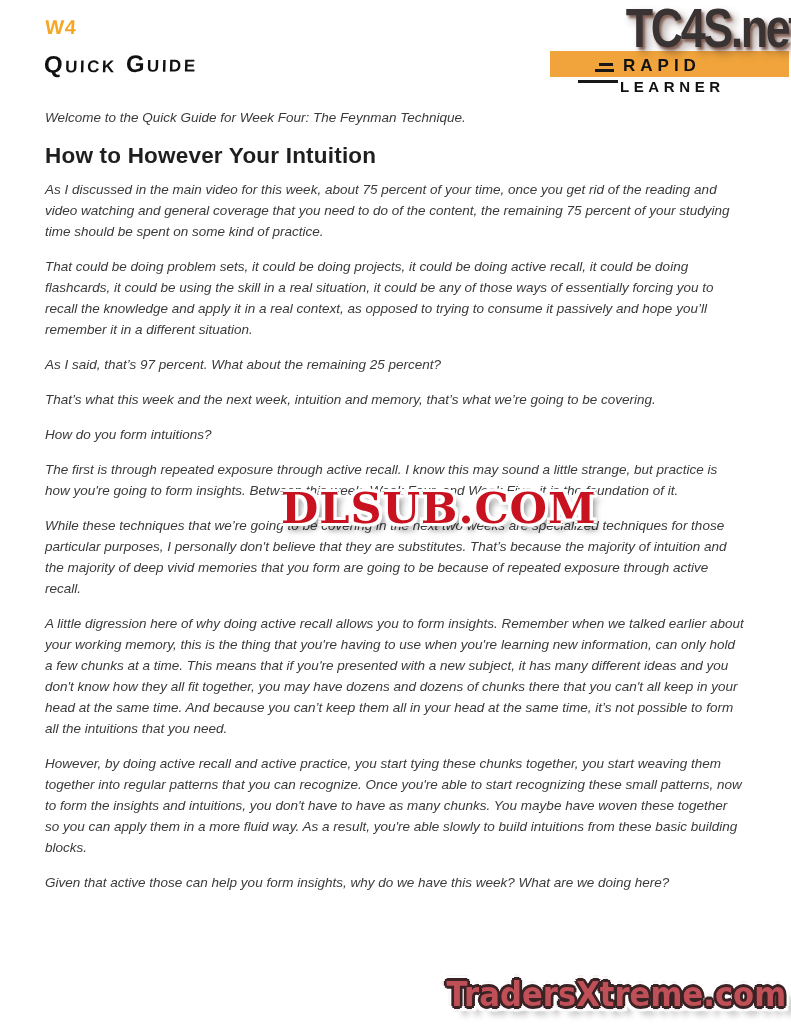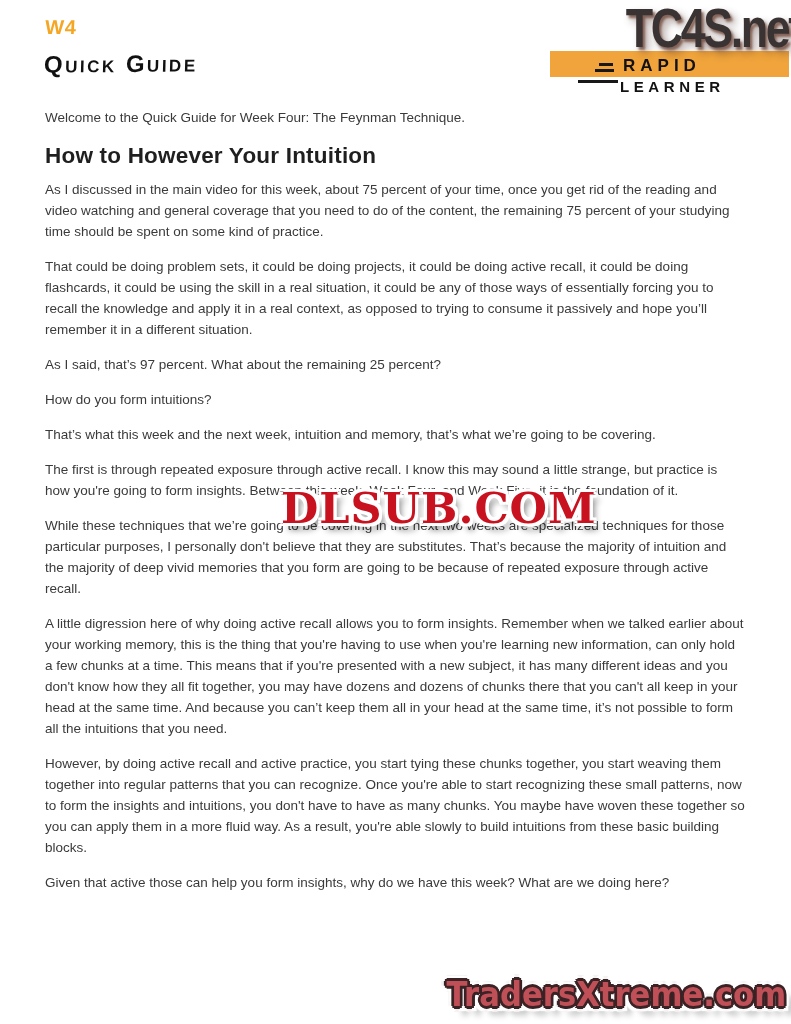--- a/index.html
+++ b/index.html
@@ -39,21 +39,21 @@
   .wm-top{
     position:absolute;top:0px;right:-10px;
     font-size:56px;font-weight:900;letter-spacing:-3px;line-height:1;
     color:#3a3334;transform:scaleX(0.8);transform-origin:100% 0;
     text-shadow:3px 3px 3px rgba(116,77,64,0.85),7px 6px 10px rgba(70,45,40,0.45);
     white-space:nowrap;
   }
   
   .content{position:absolute;left:45px;top:107px;width:700px;}
   .content p{
-    margin:0 0 14px 0;font-size:13.5px;line-height:21px;color:#3a3a3a;
+    margin:0 0 14px 0;font-size:13.5px;line-height:21px;color:#3a3a3a;font-style:italic;
   }
   .content h1{
     margin:12px 0 10px 0;font-size:22.5px;line-height:27px;
     font-weight:700;color:#1f1f1f;letter-spacing:0.2px;
   }
   
   .wm-center{
     position:absolute;left:253px;top:487px;
     font-family:"DejaVu Serif",serif;font-weight:900;
     font-size:43px;letter-spacing:1px;line-height:1;color:#C9121F;
@@ -94,22 +94,22 @@
   </div>
 
   <div class="wm-top">TC4S.net</div>
 
   <div class="content">
     <p>Welcome to the Quick Guide for Week Four: The Feynman Technique.</p>
     <h1>How to However Your Intuition</h1>
     <p>As I discussed in the main video for this week, about 75 percent of your time, once you get rid of the reading and video watching and general coverage that you need to do of the content, the remaining 75 percent of your studying time should be spent on some kind of practice.</p>
     <p>That could be doing problem sets, it could be doing projects, it could be doing active recall, it could be doing flashcards, it could be using the skill in a real situation, it could be any of those ways of essentially forcing you to recall the knowledge and apply it in a real context, as opposed to trying to consume it passively and hope you’ll remember it in a different situation.</p>
     <p>As I said, that’s 97 percent. What about the remaining 25 percent?</p>
+    <p>That’s what this week and the next week, intuition and memory, that’s what we’re going to be covering.</p>
     <p>How do you form intuitions?</p>
-    <p>That’s what this week and the next week, intuition and memory, that’s what we’re going to be covering.</p>
     <p>The first is through repeated exposure through active recall. I know this may sound a little strange, but practice is how you're going to form insights. Between this week, Week Four, and Week Five, it is the foundation of it.</p>
     <p>While these techniques that we’re going to be covering in the next two weeks are specialized techniques for those particular purposes, I personally don't believe that they are substitutes. That’s because the majority of intuition and the majority of deep vivid memories that you form are going to be because of repeated exposure through active recall.</p>
     <p>A little digression here of why doing active recall allows you to form insights. Remember when we talked earlier about your working memory, this is the thing that you're having to use when you're learning new information, can only hold a few chunks at a time. This means that if you're presented with a new subject, it has many different ideas and you don't know how they all fit together, you may have dozens and dozens of chunks there that you can't all keep in your head at the same time. And because you can’t keep them all in your head at the same time, it’s not possible to form all the intuitions that you need.</p>
     <p>However, by doing active recall and active practice, you start tying these chunks together, you start weaving them together into regular patterns that you can recognize. Once you're able to start recognizing these small patterns, now to form the insights and intuitions, you don't have to have as many chunks. You maybe have woven these together so you can apply them in a more fluid way. As a result, you're able slowly to build intuitions from these basic building blocks.</p>
     <p>Given that active those can help you form insights, why do we have this week? What are we doing here?</p>
   </div>
 
   <div class="wm-center">DLSUB.COM</div>
   <div class="wm-bottom">TradersXtreme.com</div>
 

